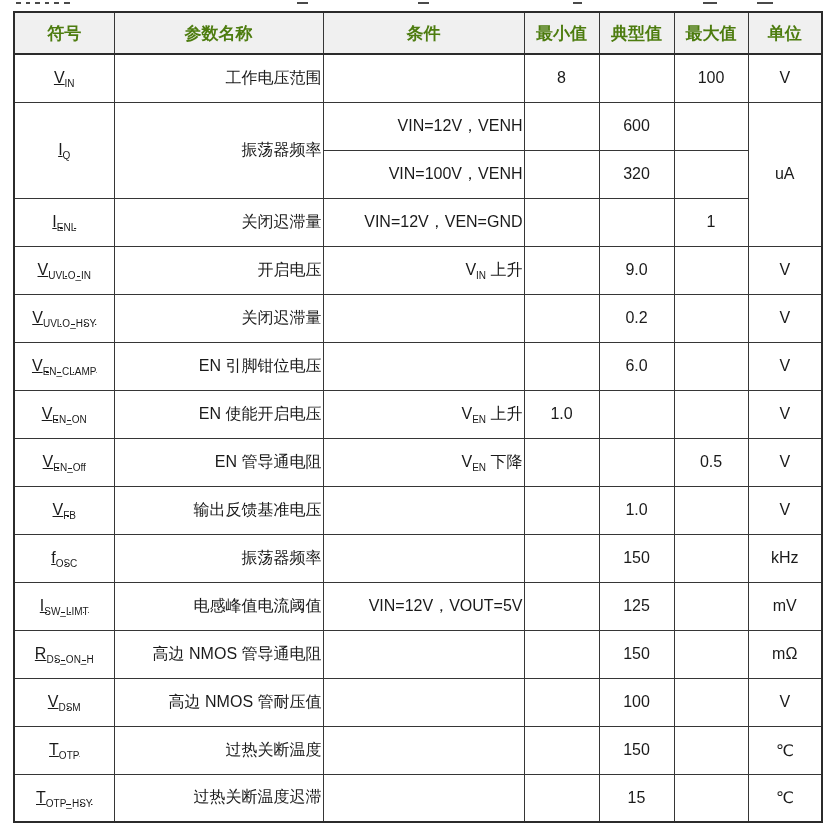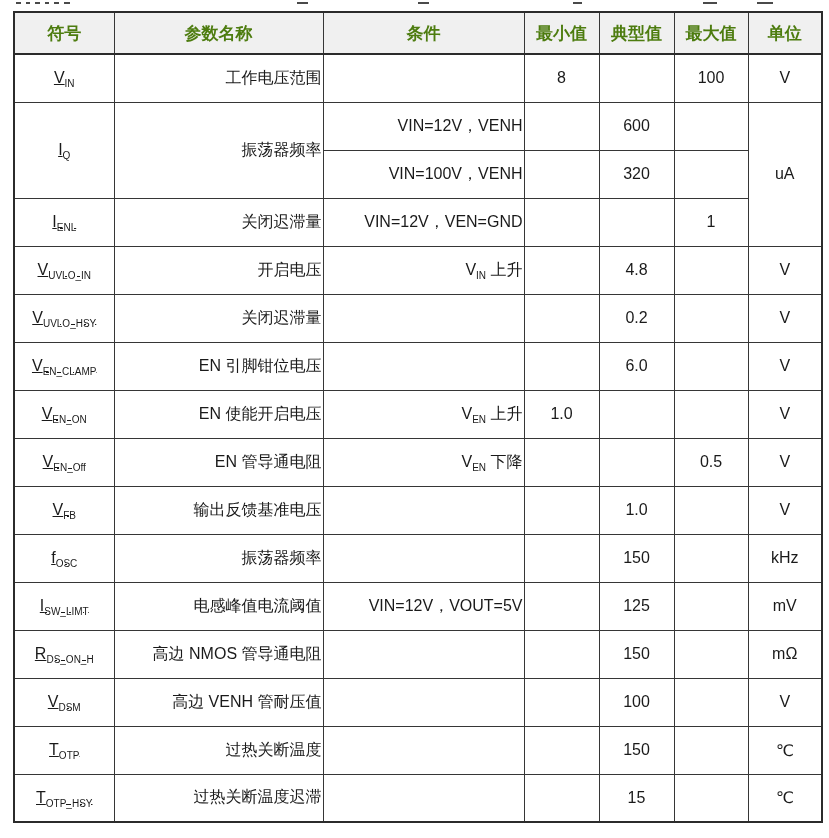--- a/index.html
+++ b/index.html
@@ -104,21 +104,21 @@
         <td class="c-cond">VIN=12V，VEN=GND</td>
         <td class="c-min"></td>
         <td class="c-typ"></td>
         <td class="c-max">1</td>
       </tr>
       <tr>
         <td class="c-symbol"><span>V</span><sub>UVLO_IN</sub></td>
         <td class="c-param">开启电压</td>
         <td class="c-cond"><span>V</span><sub>IN</sub><span> 上升</span></td>
         <td class="c-min"></td>
-        <td class="c-typ">4.8</td>
+        <td class="c-typ">9.0</td>
         <td class="c-max"></td>
         <td class="c-unit">V</td>
       </tr>
       <tr>
         <td class="c-symbol"><span>V</span><sub>UVLO_HSY</sub></td>
         <td class="c-param">关闭迟滞量</td>
         <td class="c-cond"></td>
         <td class="c-min"></td>
         <td class="c-typ">0.2</td>
         <td class="c-max"></td>
@@ -182,21 +182,21 @@
         <td class="c-symbol"><span>R</span><sub>DS_ON_H</sub></td>
         <td class="c-param">高边 NMOS 管导通电阻</td>
         <td class="c-cond"></td>
         <td class="c-min"></td>
         <td class="c-typ">150</td>
         <td class="c-max"></td>
         <td class="c-unit">mΩ</td>
       </tr>
       <tr>
         <td class="c-symbol"><span>V</span><sub>DSM</sub></td>
-        <td class="c-param">高边 VENH 管耐压值</td>
+        <td class="c-param">高边 NMOS 管耐压值</td>
         <td class="c-cond"></td>
         <td class="c-min"></td>
         <td class="c-typ">100</td>
         <td class="c-max"></td>
         <td class="c-unit">V</td>
       </tr>
       <tr>
         <td class="c-symbol"><span>T</span><sub>OTP</sub></td>
         <td class="c-param">过热关断温度</td>
         <td class="c-cond"></td>

